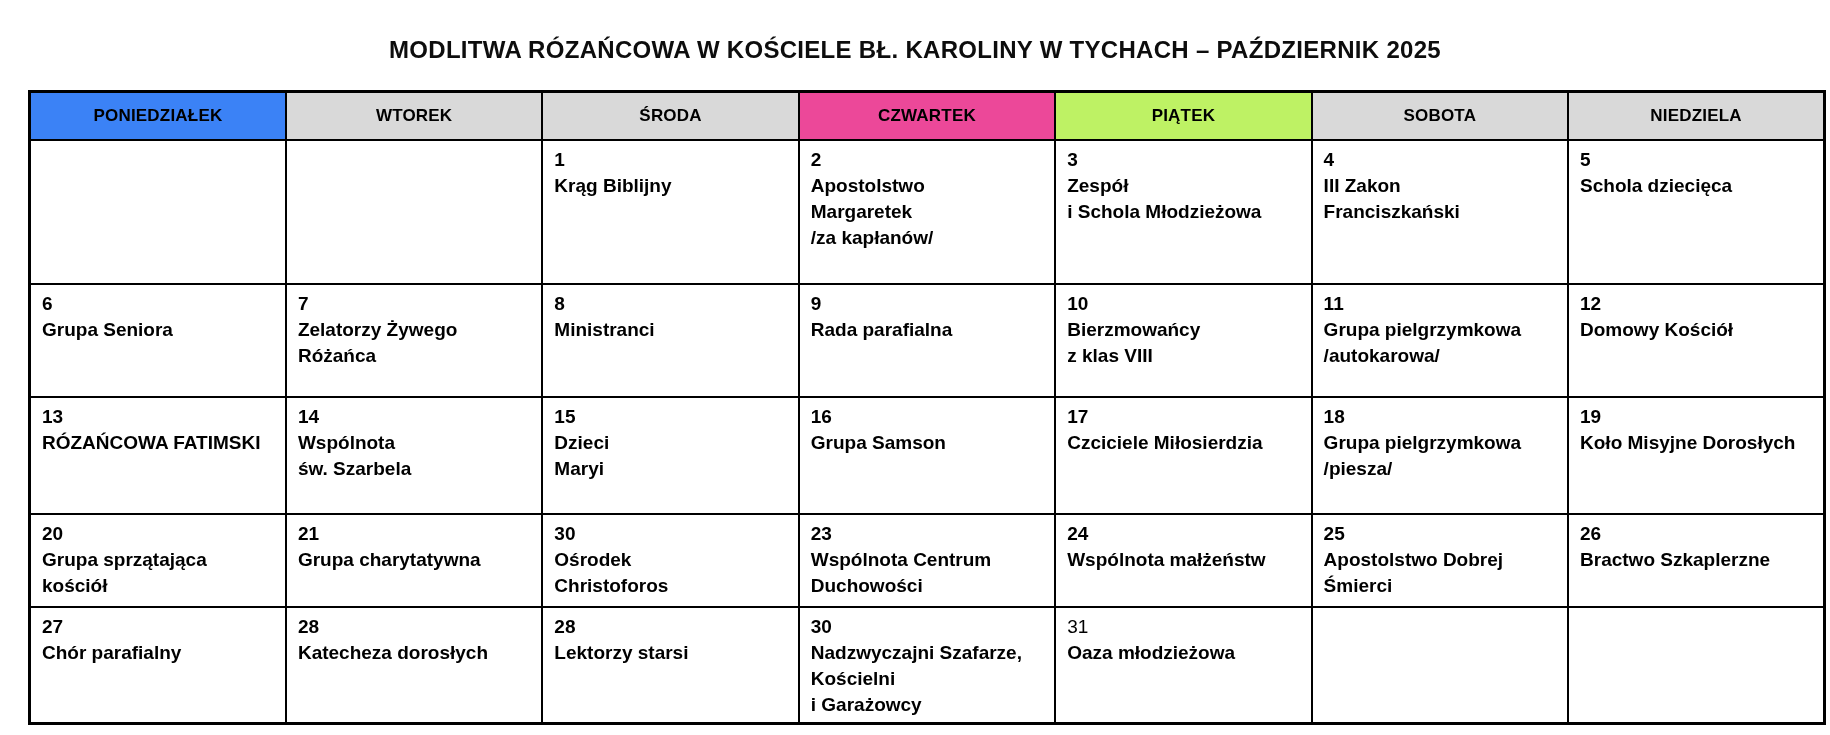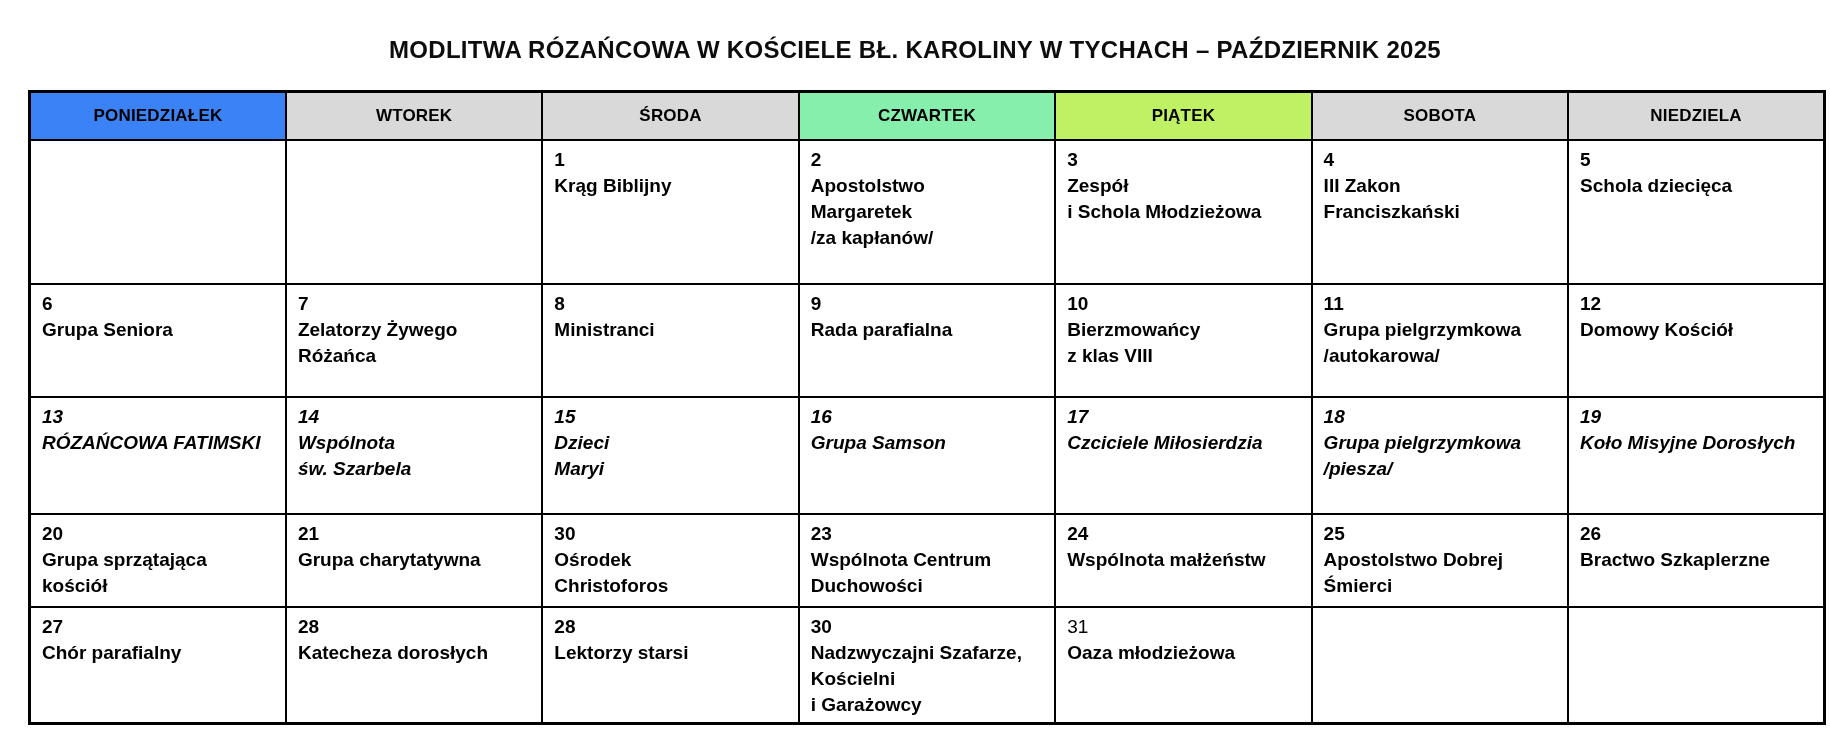--- a/index.html
+++ b/index.html
@@ -54,36 +54,36 @@
     padding: 6px 6px 4px 11px;
     font-size: 19px;
     font-weight: 700;
     line-height: 26px;
   }
   .cal td .daynum { min-height: 0; }
   .cal td .daynum.light { font-weight: 400; }
   .cal td .event { white-space: pre-line; }
   .cal tbody tr:nth-child(1) td { height: 144px; }
   .cal tbody tr:nth-child(2) td { height: 113px; }
-  .cal tbody tr:nth-child(3) td { height: 117px; font-style: italic; }
+  .cal tbody tr:nth-child(3) td { height: 117px; }
   .cal tbody tr:nth-child(4) td { height: 93px;  }
   .cal tbody tr:nth-child(5) td { height: 110px; }
 </style>
 </head>
 <body>
 
 <div class="canvas">
   <div class="title">MODLITWA RÓZAŃCOWA W KOŚCIELE BŁ. KAROLINY W TYCHACH – PAŹDZIERNIK 2025</div>
   <table class="cal">
     <thead>
       <tr id="day-header-row">
           <th style="background: #3b82f6;">PONIEDZIAŁEK</th>
           <th style="background: rgb(217, 217, 217);">WTOREK</th>
           <th style="background: rgb(217, 217, 217); text-align: center;">ŚRODA</th>
-          <th style="background: #86efac;">CZWARTEK</th>
+          <th style="background: #ec4899;">CZWARTEK</th>
           <th style="background: #bef264;">PIĄTEK</th>
           <th style="background: rgb(217, 217, 217);">SOBOTA</th>
           <th style="background: rgb(217, 217, 217);">NIEDZIELA</th>
         </tr>
     </thead>
     <tbody id="calendar-body">
         <tr>
           <td>
             <div class="daynum"></div>
             <div class="event"></div>

